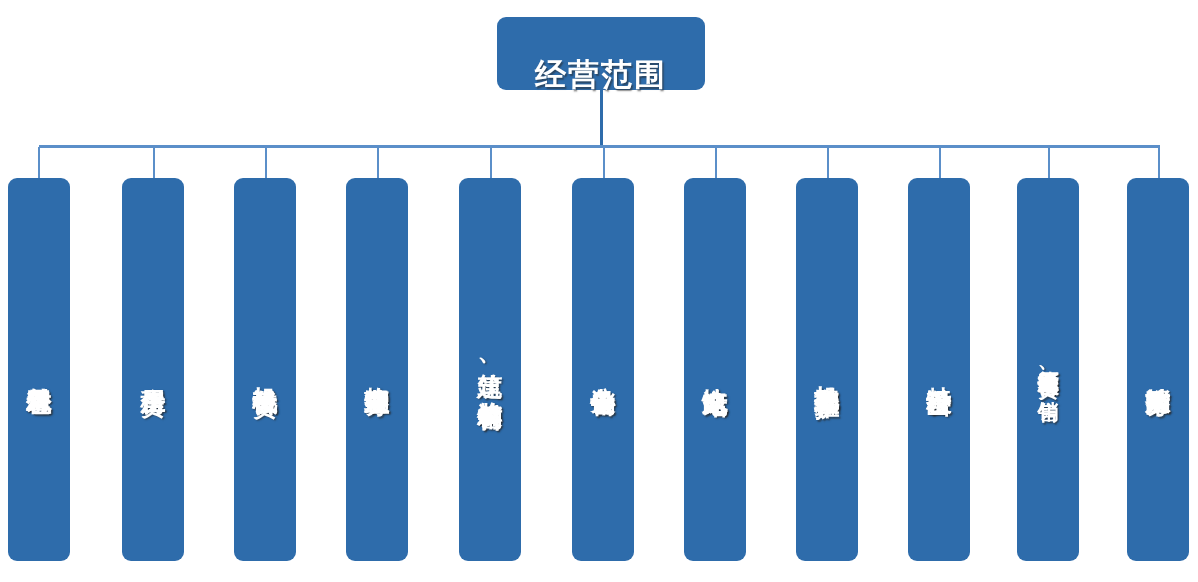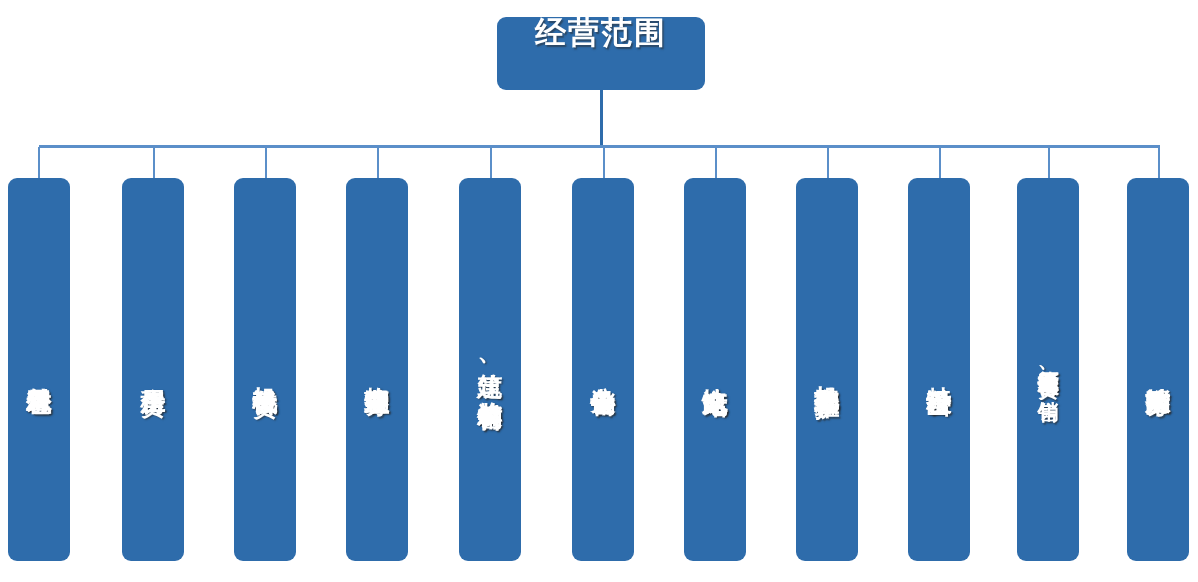--- a/index.html
+++ b/index.html
@@ -22,21 +22,21 @@
   
   .root-node {
     position: absolute;
     left: 497px;
     top: 17px;
     width: 208px;
     height: 73px;
     background: #2e6cab;
     border-radius: 9px;
     display: flex;
-    align-items: flex-start;
+    align-items: flex-end;
     justify-content: center;
     box-sizing: border-box;
   }
   .root-label {
     color: #ffffff;
     font-size: 31px;
     font-weight: bold;
     letter-spacing: 2px;
     line-height: 1;
     text-shadow: 1.5px 1.5px 1.5px rgba(40, 40, 40, 0.55);

